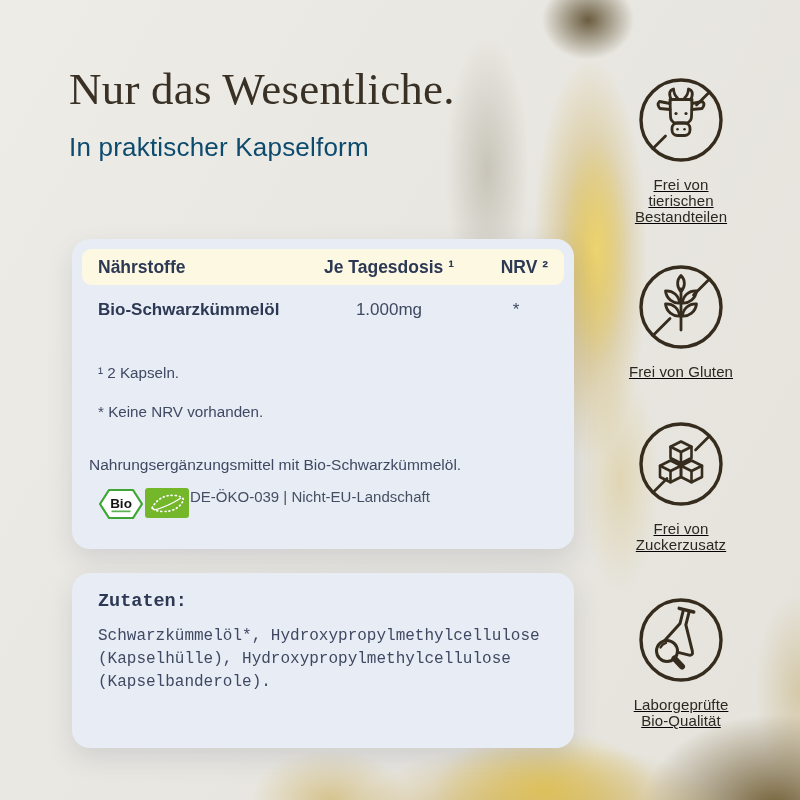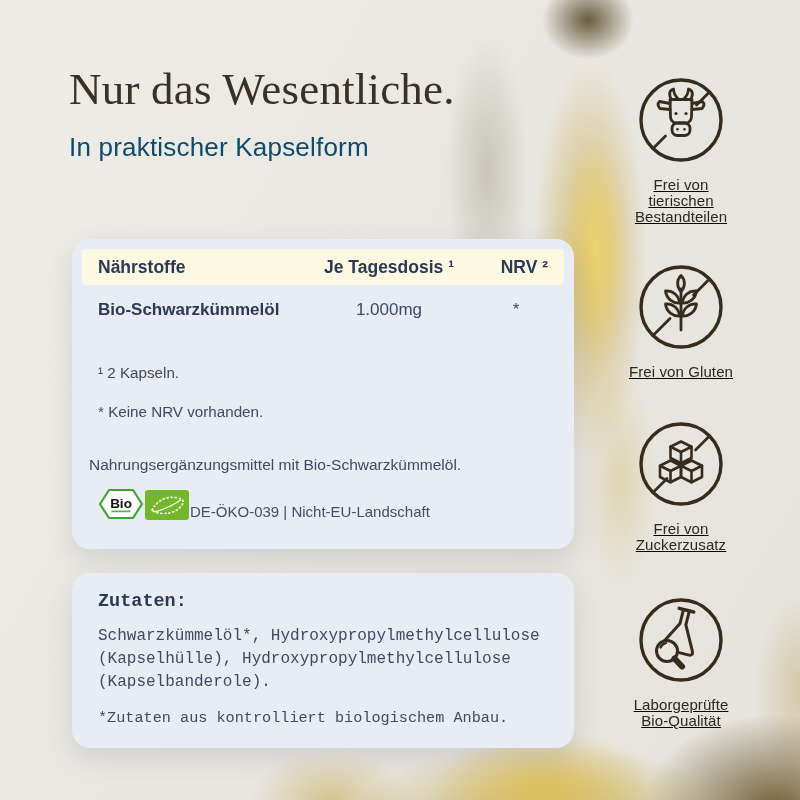--- a/index.html
+++ b/index.html
@@ -37,37 +37,37 @@
   .card{
     position:absolute;left:72px;width:502px;z-index:2;
     background:#e8edf5;border-radius:18px;
     box-shadow:0 10px 26px rgba(80,85,110,.16);
     color:#3f4962;
   }
   .card.nutrients{top:239px;height:310px;}
   .card.ingredients{top:573px;height:175px;font-family:Liberation Mono, monospace;}
 
   .tbl-head{
-    margin:10px 10px 0;height:36px;border-radius:4px;background:#fcf8e2;
+    margin:10px 10px 0;height:36px;border-radius:9px;background:#fcf8e2;
     display:grid;grid-template-columns:1fr 190px 64px;align-items:center;
     padding:0 16px;box-sizing:border-box;
     font-size:17.5px;font-weight:700;color:#2d3954;
   }
   .tbl-row{
     margin:0 10px;display:grid;grid-template-columns:1fr 190px 64px;align-items:center;
     height:50px;padding:0 16px;box-sizing:border-box;font-size:17px;
   }
   .c2{text-align:center;}
   .c3{text-align:right;}
   .tbl-row .c3{text-align:center;}
   .tbl-row .name{font-weight:700;color:#2d3954;}
   .pad-x{padding:0 26px;}
   .footnotes{margin-top:8px;font-size:15.2px;line-height:19.5px;white-space:pre-line;}
   .note{margin-top:15px;font-size:15.5px;padding-left:17px;}
-  .cert{margin-top:14px;display:flex;align-items:flex-end;gap:1px;}
+  .cert{margin-top:14px;display:flex;align-items:flex-start;gap:1px;}
   .cert .code{font-size:15px;color:#454f63;}
 
   .card.ingredients{padding:18px 26px;box-sizing:border-box;}
   .ing-title{font-size:18.5px;font-weight:700;color:#2d3954;}
   .ing-body{margin-top:13px;font-size:16px;line-height:23px;white-space:pre-line;}
   .ing-foot{margin-top:15px;font-size:15.2px;}
 
   
   .badge{
     position:absolute;left:593px;width:176px;z-index:2;
@@ -119,21 +119,20 @@
     </svg>
     <div class="code">DE-ÖKO-039 | Nicht-EU-Landschaft</div>
   </div>
 </div>
 
 <div class="card ingredients">
   <div class="ing-title">Zutaten:</div>
   <div class="ing-body">Schwarzkümmelöl*, Hydroxypropylmethylcellulose
 (Kapselhülle), Hydroxypropylmethylcellulose
 (Kapselbanderole).</div>
-  <div class="ing-foot">*Zutaten aus kontrolliert biologischem Anbau.</div>
 </div>
 
 <div class="badge b1">
   <svg width="88" height="88" viewBox="0 0 88 88" fill="none" stroke="#362c1e" stroke-width="2.8" stroke-linecap="round" stroke-linejoin="round">
     <circle cx="44" cy="44" r="40" stroke-width="3.4"></circle>
     <line x1="72" y1="16.5" x2="59.5" y2="29"></line>
     <line x1="28.5" y1="60" x2="16" y2="72.5"></line>
     <path d="M34.5,24 Q30,15 36.5,13 Q37,19 40.5,22"></path>
     <path d="M53.5,24 Q58,15 51.5,13 Q51,19 47.5,22"></path>
     <path d="M33,27.5 L22.5,25.5 Q19.5,28.5 23,32.5 L33,33.5"></path>

